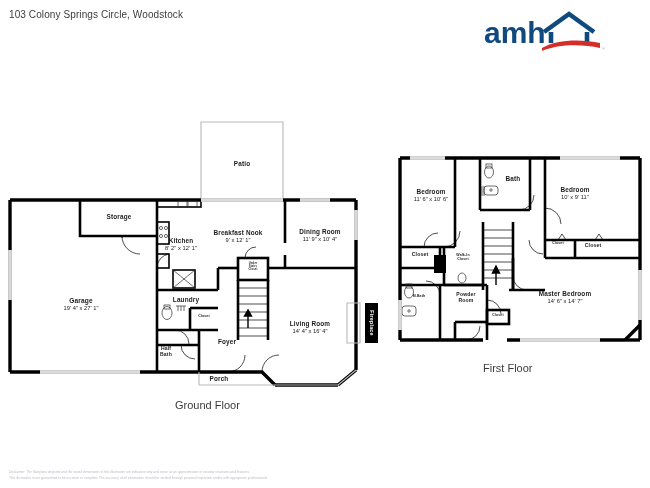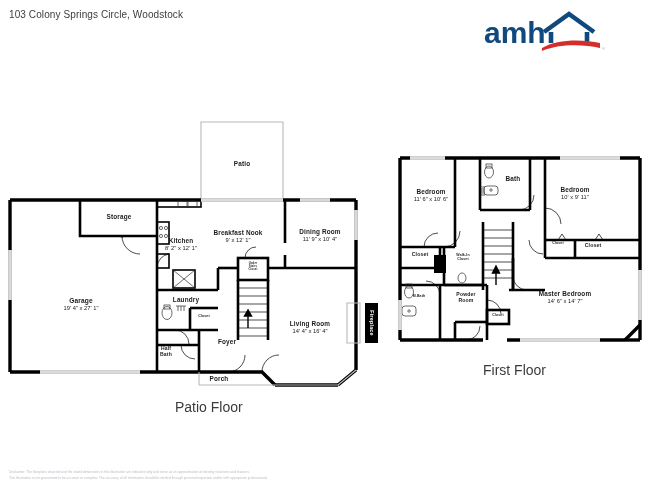--- a/index.html
+++ b/index.html
@@ -19,21 +19,21 @@
   
   .rmlabel{position:absolute;text-align:center;line-height:1.18;
            font-family:"Liberation Sans", sans-serif;color:#1a1a1a;}
   .rmlabel .nm{font-weight:bold;display:block;font-size:6.4px;letter-spacing:.15px;}
   .rmlabel .dm{display:block;font-size:5.7px;letter-spacing:.05px;}
   .rmlabel.big .nm{font-size:6.6px;}
   .rmlabel.sm .nm{font-size:5.1px;font-weight:bold;}
   .rmlabel.xs .nm{font-size:3.5px;font-weight:bold;line-height:1.12;}
   .rmlabel.xxs .nm{font-size:2.7px;font-weight:bold;line-height:1.2;}
 
-  .floorlabel{position:absolute;font-size:14px;color:#3b3b3b;}
+  .floorlabel{position:absolute;font-size:11px;color:#3b3b3b;}
 
   #fireplace{position:absolute;background:#000;color:#fff;
              font-size:5.2px;font-weight:bold;letter-spacing:.3px;
              display:flex;align-items:center;justify-content:center;}
   #fireplace span{transform:rotate(90deg);white-space:nowrap;}
 
   
   #disclaimer{position:absolute;left:9px;bottom:7px;width:420px;
               font-size:3.3px;line-height:1.9;color:#b9bcc2;}
   #disclaimer div{white-space:nowrap;}
@@ -344,21 +344,21 @@
 <div class="rmlabel xxs" style="left:241px;top:262px;width:24px;">
   <span class="nm">Under</span>
   <span class="nm">Stairs</span>
   <span class="nm">Closet</span>
 </div>
 
 <div id="fireplace" style="left:365px;top:303px;width:13px;height:40px;">
   <span>Fireplace</span>
 </div>
 
-<div class="floorlabel" style="left:175px;top:399px;">Patio Floor</div>
+<div class="floorlabel" style="left:175px;top:399px;">Ground Floor</div>
 
 <div class="rmlabel" style="left:403px;top:188px;width:56px;">
   <span class="nm">Bedroom</span>
   <span class="dm">11' 6" x 10' 6"</span>
 </div>
 
 <div class="rmlabel" style="left:492px;top:175px;width:42px;">
   <span class="nm">Bath</span>
 </div>
 

